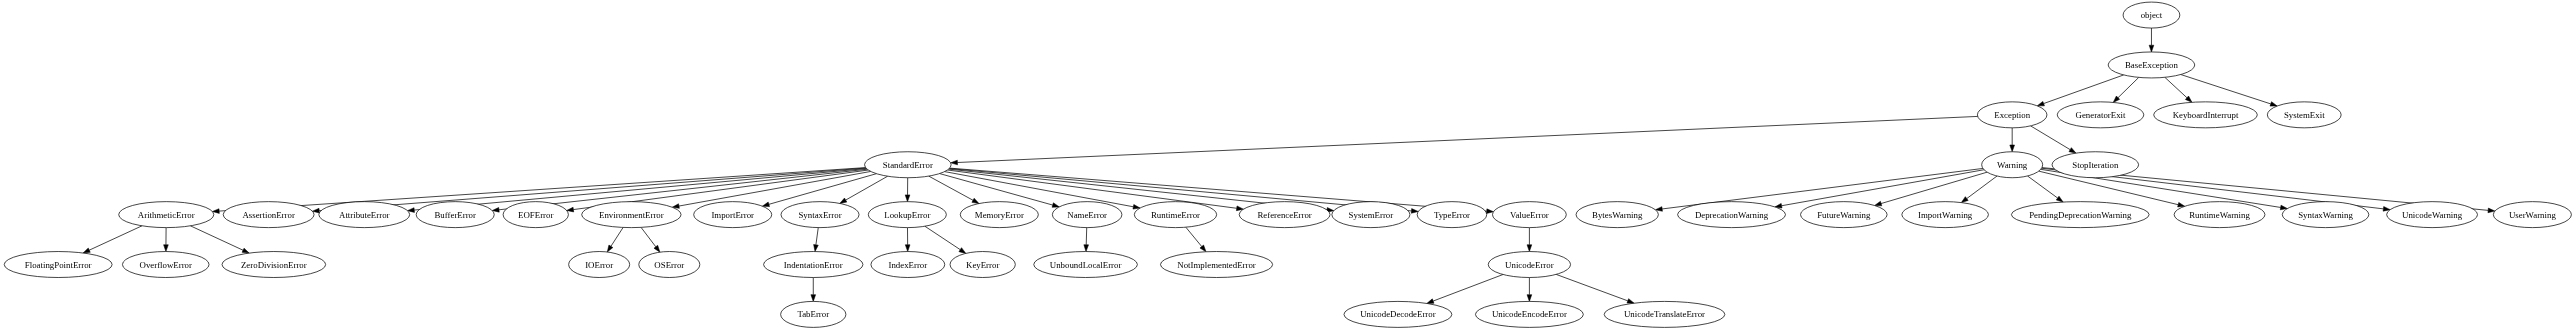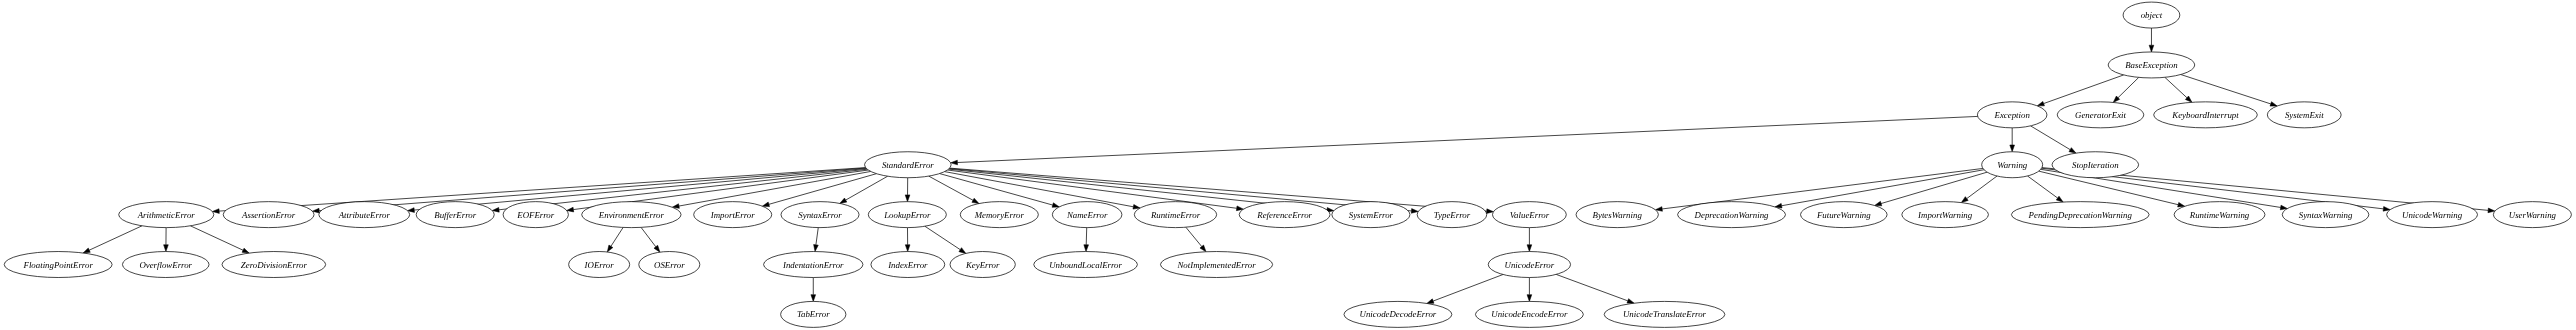--- a/index.html
+++ b/index.html
@@ -7,21 +7,20 @@
     padding: 0;
     background: #ffffff;
     font-family: "Liberation Serif", "DejaVu Serif", serif;
   }
   #diagram-wrap {
     position: relative;
     width: 2576px;
     height: 330px;
     background: #ffffff;
     overflow: hidden;
-    font-style: italic;
   }
   svg text {
     font-family: "Liberation Serif", "DejaVu Serif", serif;
     font-size: 17px;
     fill: #000000;
   }
   svg ellipse {
     fill: #ffffff;
     stroke: #000000;
     stroke-width: 1.4;

